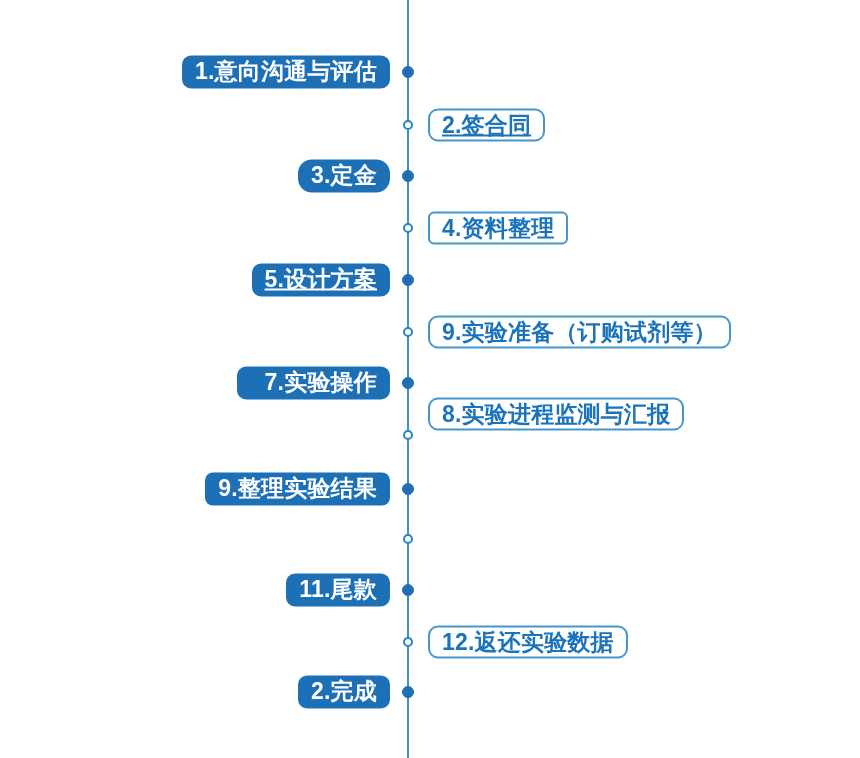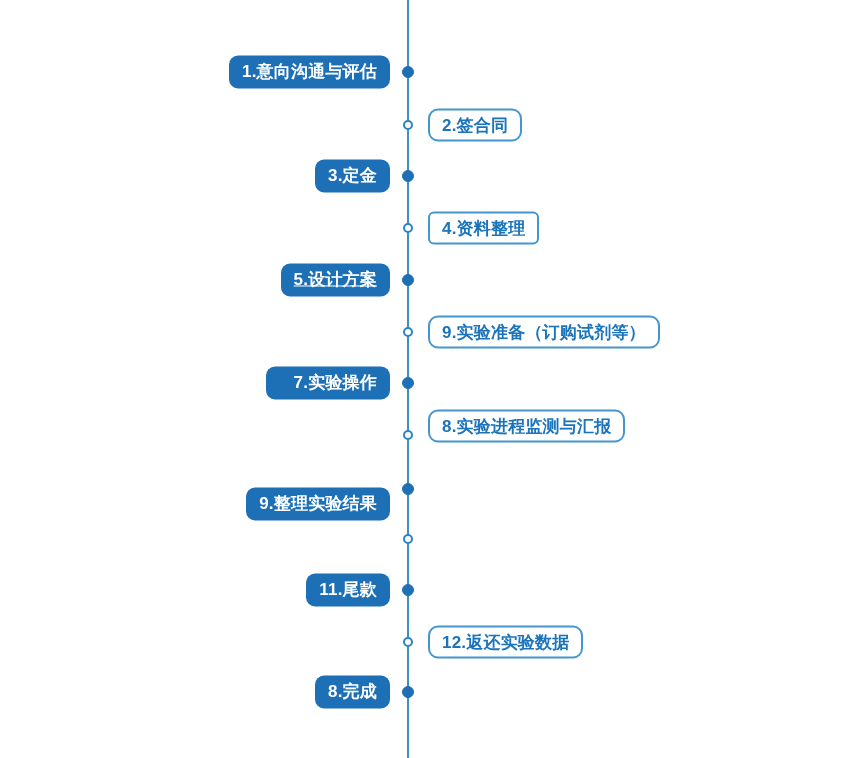--- a/index.html
+++ b/index.html
@@ -54,21 +54,21 @@
   }
 
   
   .step-box {
     position: absolute;
     box-sizing: border-box;
     height: 33px;
     line-height: 31px;
     border-radius: 9px;
     white-space: nowrap;
-    font-size: 17px;
+    font-size: 23px;
     font-weight: bold;
     letter-spacing: 0.2px;
     transform: translateY(-50%);
     z-index: 2;
   }
 
   
   .step-box.left {
     background: #1d70b5;
     color: #ffffff;
@@ -92,47 +92,47 @@
 <body>
 
 <div id="timeline-canvas">
 
   <div class="axis-line"></div>
 
   <div class="node-marker filled" style="top:72px;"></div>
   <div class="step-box left" style="top:72px;">1.意向沟通与评估</div>
 
   <div class="node-marker hollow" style="top:125px;"></div>
-  <div class="step-box right" style="top:125px;">2.签合同</div>
+  <div class="step-box right" style="top:125px;text-decoration:underline;">2.签合同</div>
 
   <div class="node-marker filled" style="top:176px;"></div>
-  <div class="step-box left" style="top:176px;">3.定金</div>
+  <div class="step-box left" style="top:176px;border-radius:14px;">3.定金</div>
 
   <div class="node-marker hollow" style="top:228px;"></div>
   <div class="step-box right" style="top:228px;border-radius:6px;">4.资料整理</div>
 
   <div class="node-marker filled" style="top:280px;"></div>
   <div class="step-box left" style="top:280px;text-decoration:underline;">5.设计方案</div>
 
   <div class="node-marker hollow" style="top:332px;"></div>
   <div class="step-box right" style="top:332px;">9.实验准备（订购试剂等）</div>
 
   <div class="node-marker filled" style="top:383px;"></div>
   <div class="step-box left" style="top:383px;padding-left:28px;">7.实验操作</div>
 
   <div class="node-marker hollow" style="top:435px;"></div>
-  <div class="step-box right" style="top:426px;">8.实验进程监测与汇报</div>
+  <div class="step-box right" style="top:414px;">8.实验进程监测与汇报</div>
 
   <div class="node-marker filled" style="top:489px;"></div>
-  <div class="step-box left" style="top:504px;">9.整理实验结果</div>
+  <div class="step-box left" style="top:489px;border-radius:8px;">9.整理实验结果</div>
 
   <div class="node-marker hollow" style="top:539px;"></div>
 
   <div class="node-marker filled" style="top:590px;"></div>
   <div class="step-box left" style="top:590px;">11.尾款</div>
 
   <div class="node-marker hollow" style="top:642px;"></div>
   <div class="step-box right" style="top:642px;">12.返还实验数据</div>
 
   <div class="node-marker filled" style="top:692px;"></div>
-  <div class="step-box left" style="top:692px;">8.完成</div>
+  <div class="step-box left" style="top:692px;">2.完成</div>
 
 </div>
 
 </body></html>

